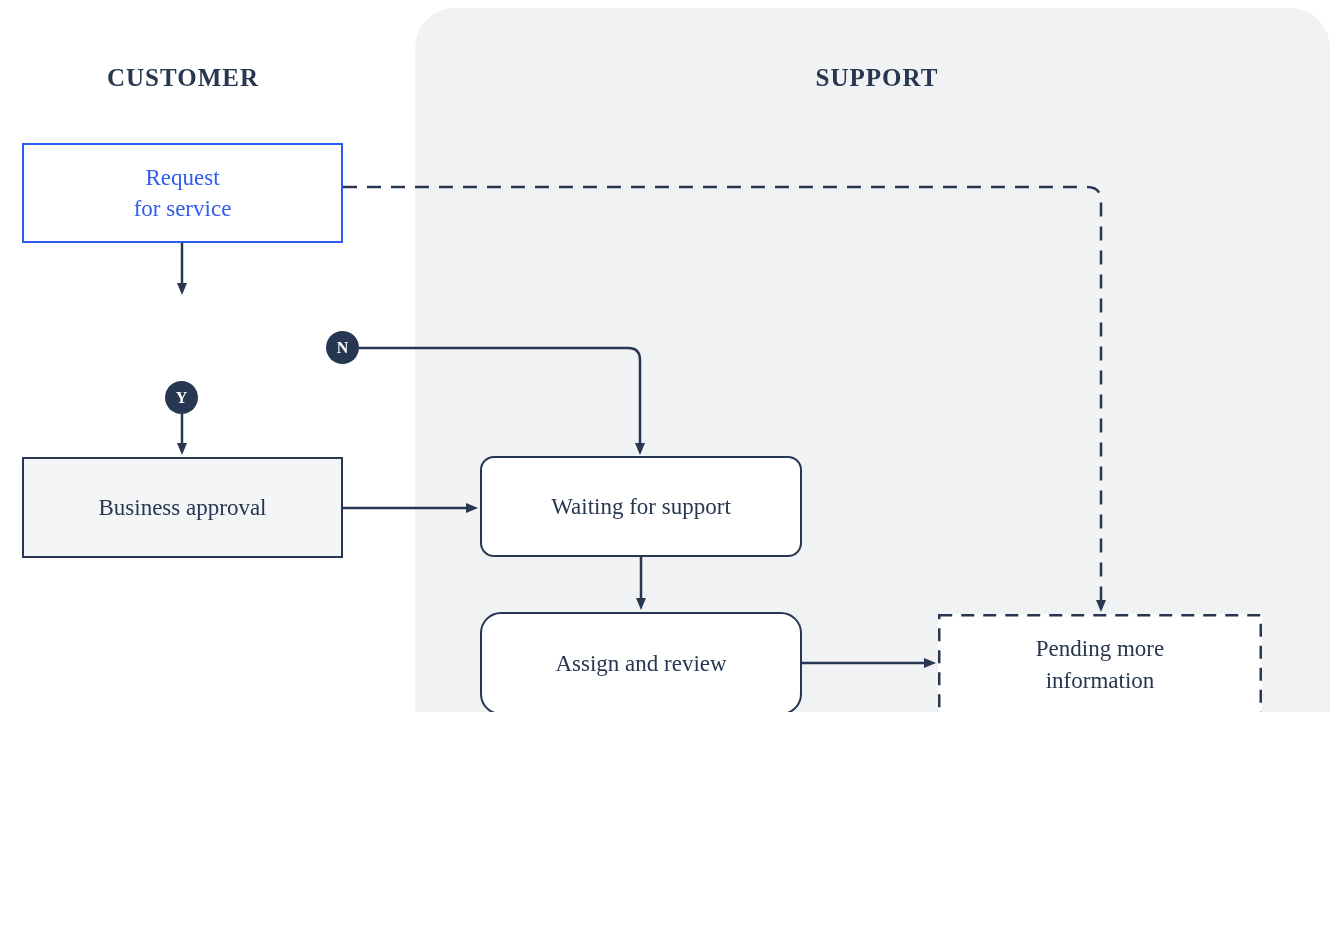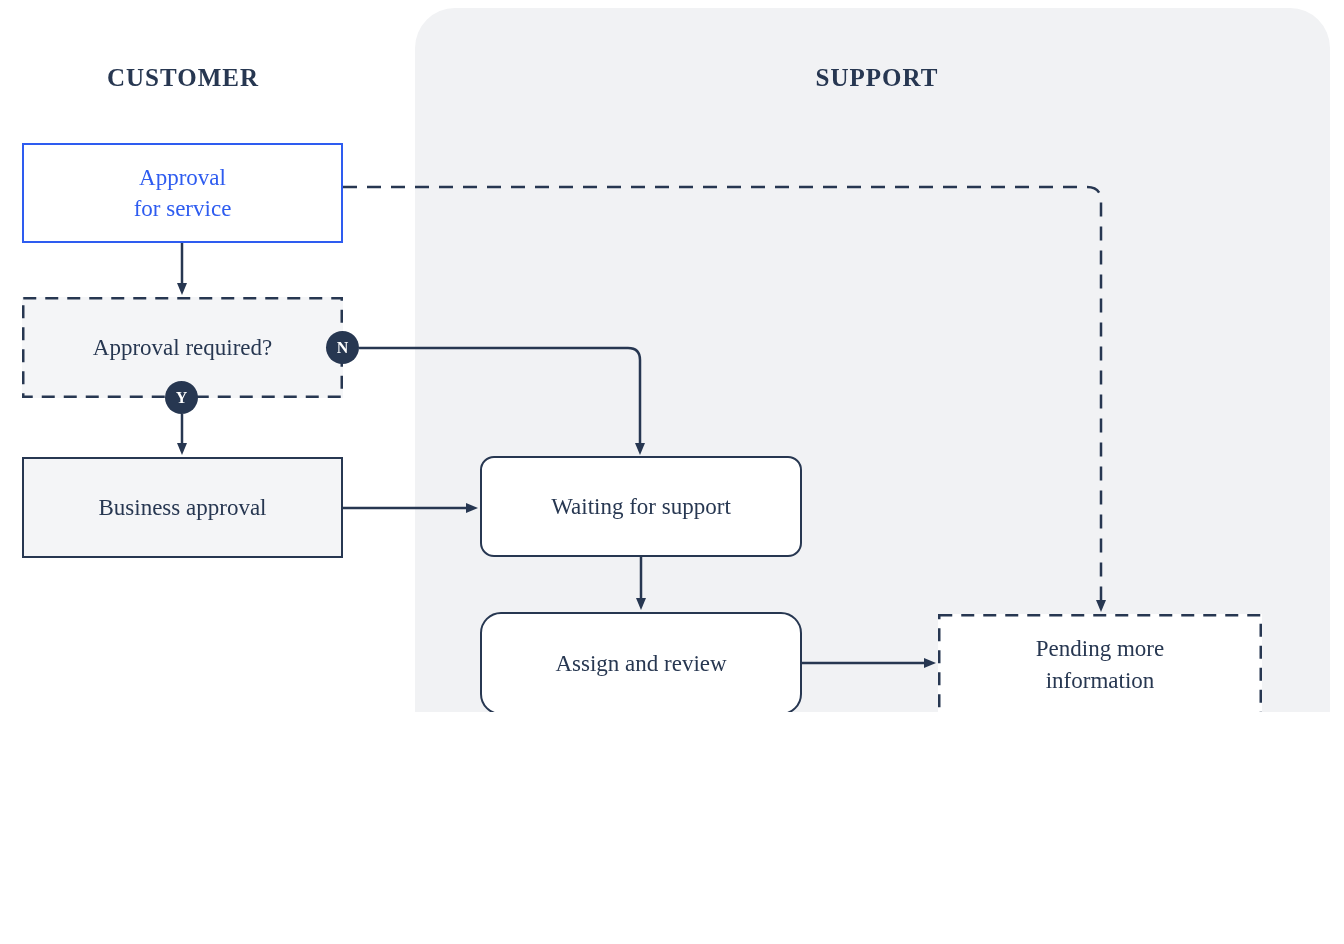--- a/index.html
+++ b/index.html
@@ -67,30 +67,24 @@
     <path class="wire" d="M359,348 H628 Q640,348 640,360 V444" marker-end="url(#arr)"></path>
     <path class="wire" d="M182,414 V444" marker-end="url(#arr)"></path>
     <path class="wire" d="M343,508 H467" marker-end="url(#arr)"></path>
     <path class="wire" d="M641,557 V599" marker-end="url(#arr)"></path>
     <path class="wire" d="M801,663 H925" marker-end="url(#arr)"></path>
     <path class="wire" d="M641,715 V755" marker-end="url(#arr)"></path>
     <path class="wire" d="M1101,715 V808 Q1101,822 1087,822 H816" marker-end="url(#arr)"></path>
   </svg>
 
   <div class="node blue" style="left:22px;top:143px;width:321px;height:100px;">
-    <span class="lbl">Approval
+    <span class="lbl">Request
 for service</span>
   </div>
 
-  <div class="node dash-gray" style="left:22px;top:297px;width:321px;height:101px;">
-    <svg class="dashrect" viewBox="0 0 321 101" preserveAspectRatio="none">
-      <rect x="1.25" y="1.25" width="318.5" height="98.5"></rect>
-    </svg>
-    <span class="lbl">Approval required?</span>
-  </div>
 
   <div class="node solid-gray" style="left:22px;top:457px;width:321px;height:101px;align-items:center;">
     <span class="lbl">Business approval</span>
   </div>
 
   <div class="node solid-white" style="left:480px;top:456px;width:322px;height:101px;border-radius:14px;">
     <span class="lbl">Waiting for support</span>
   </div>
 
   <div class="node solid-white" style="left:480px;top:612px;width:322px;height:103px;border-radius:21px;">

